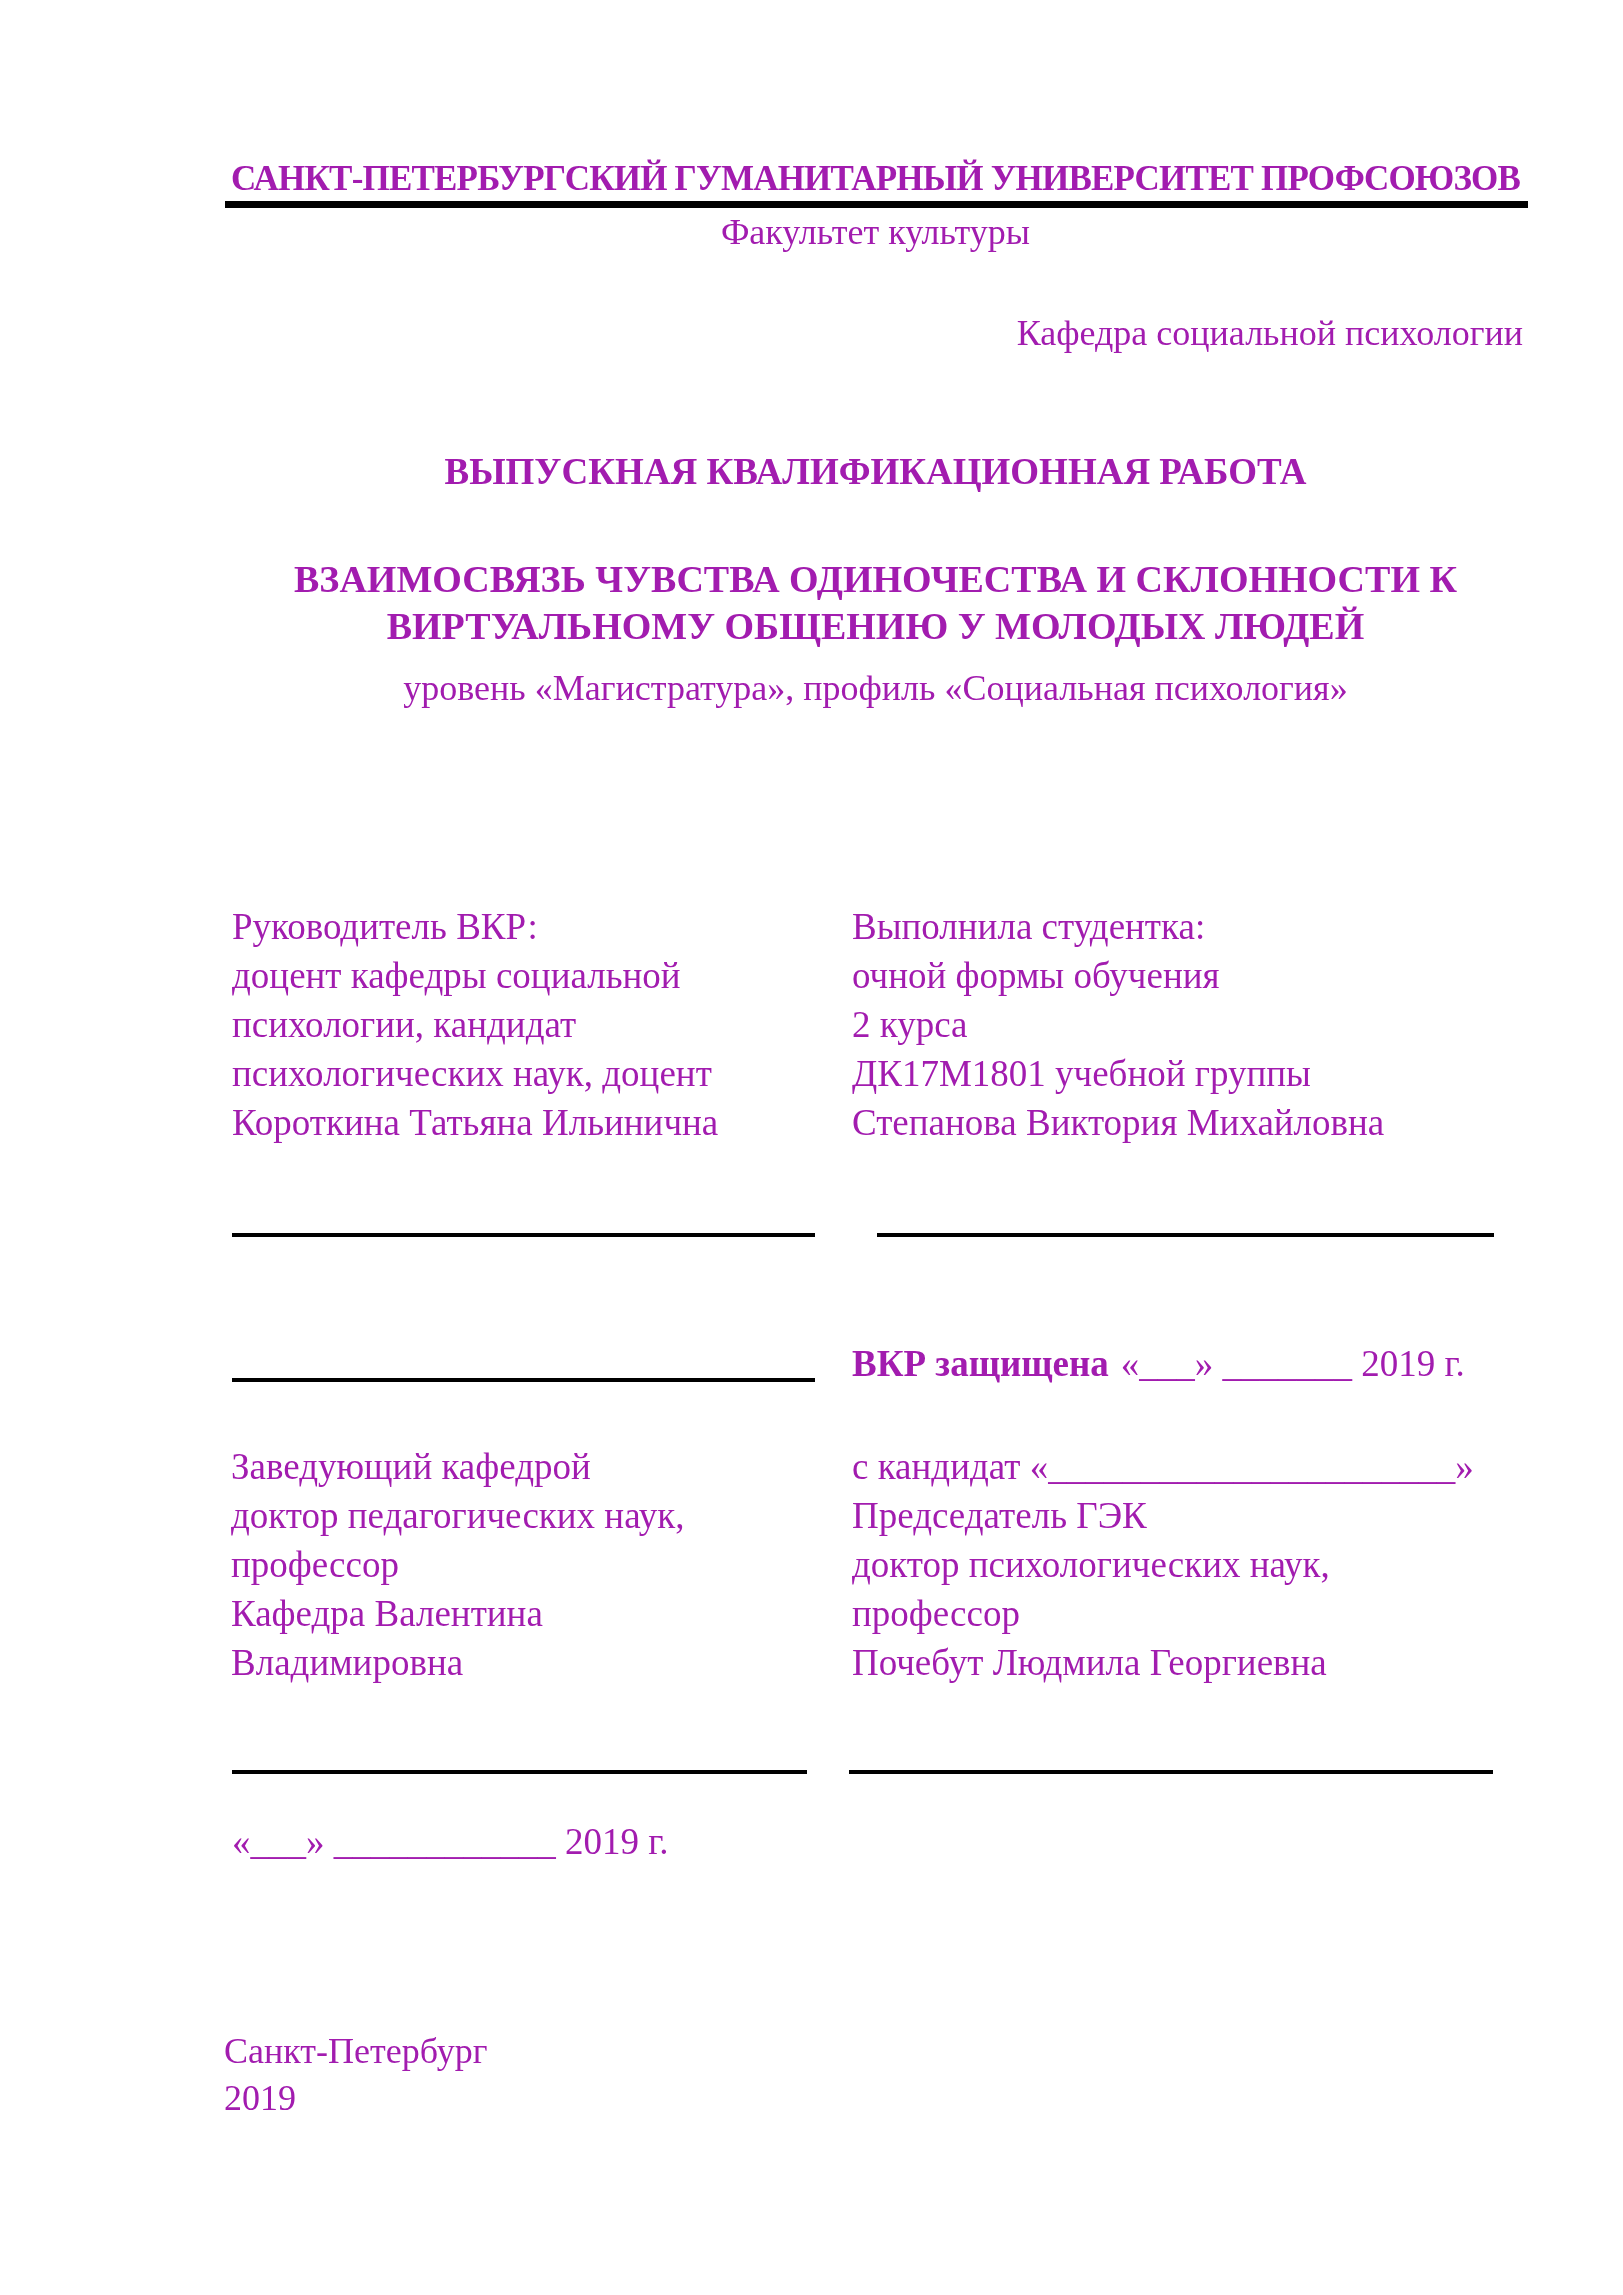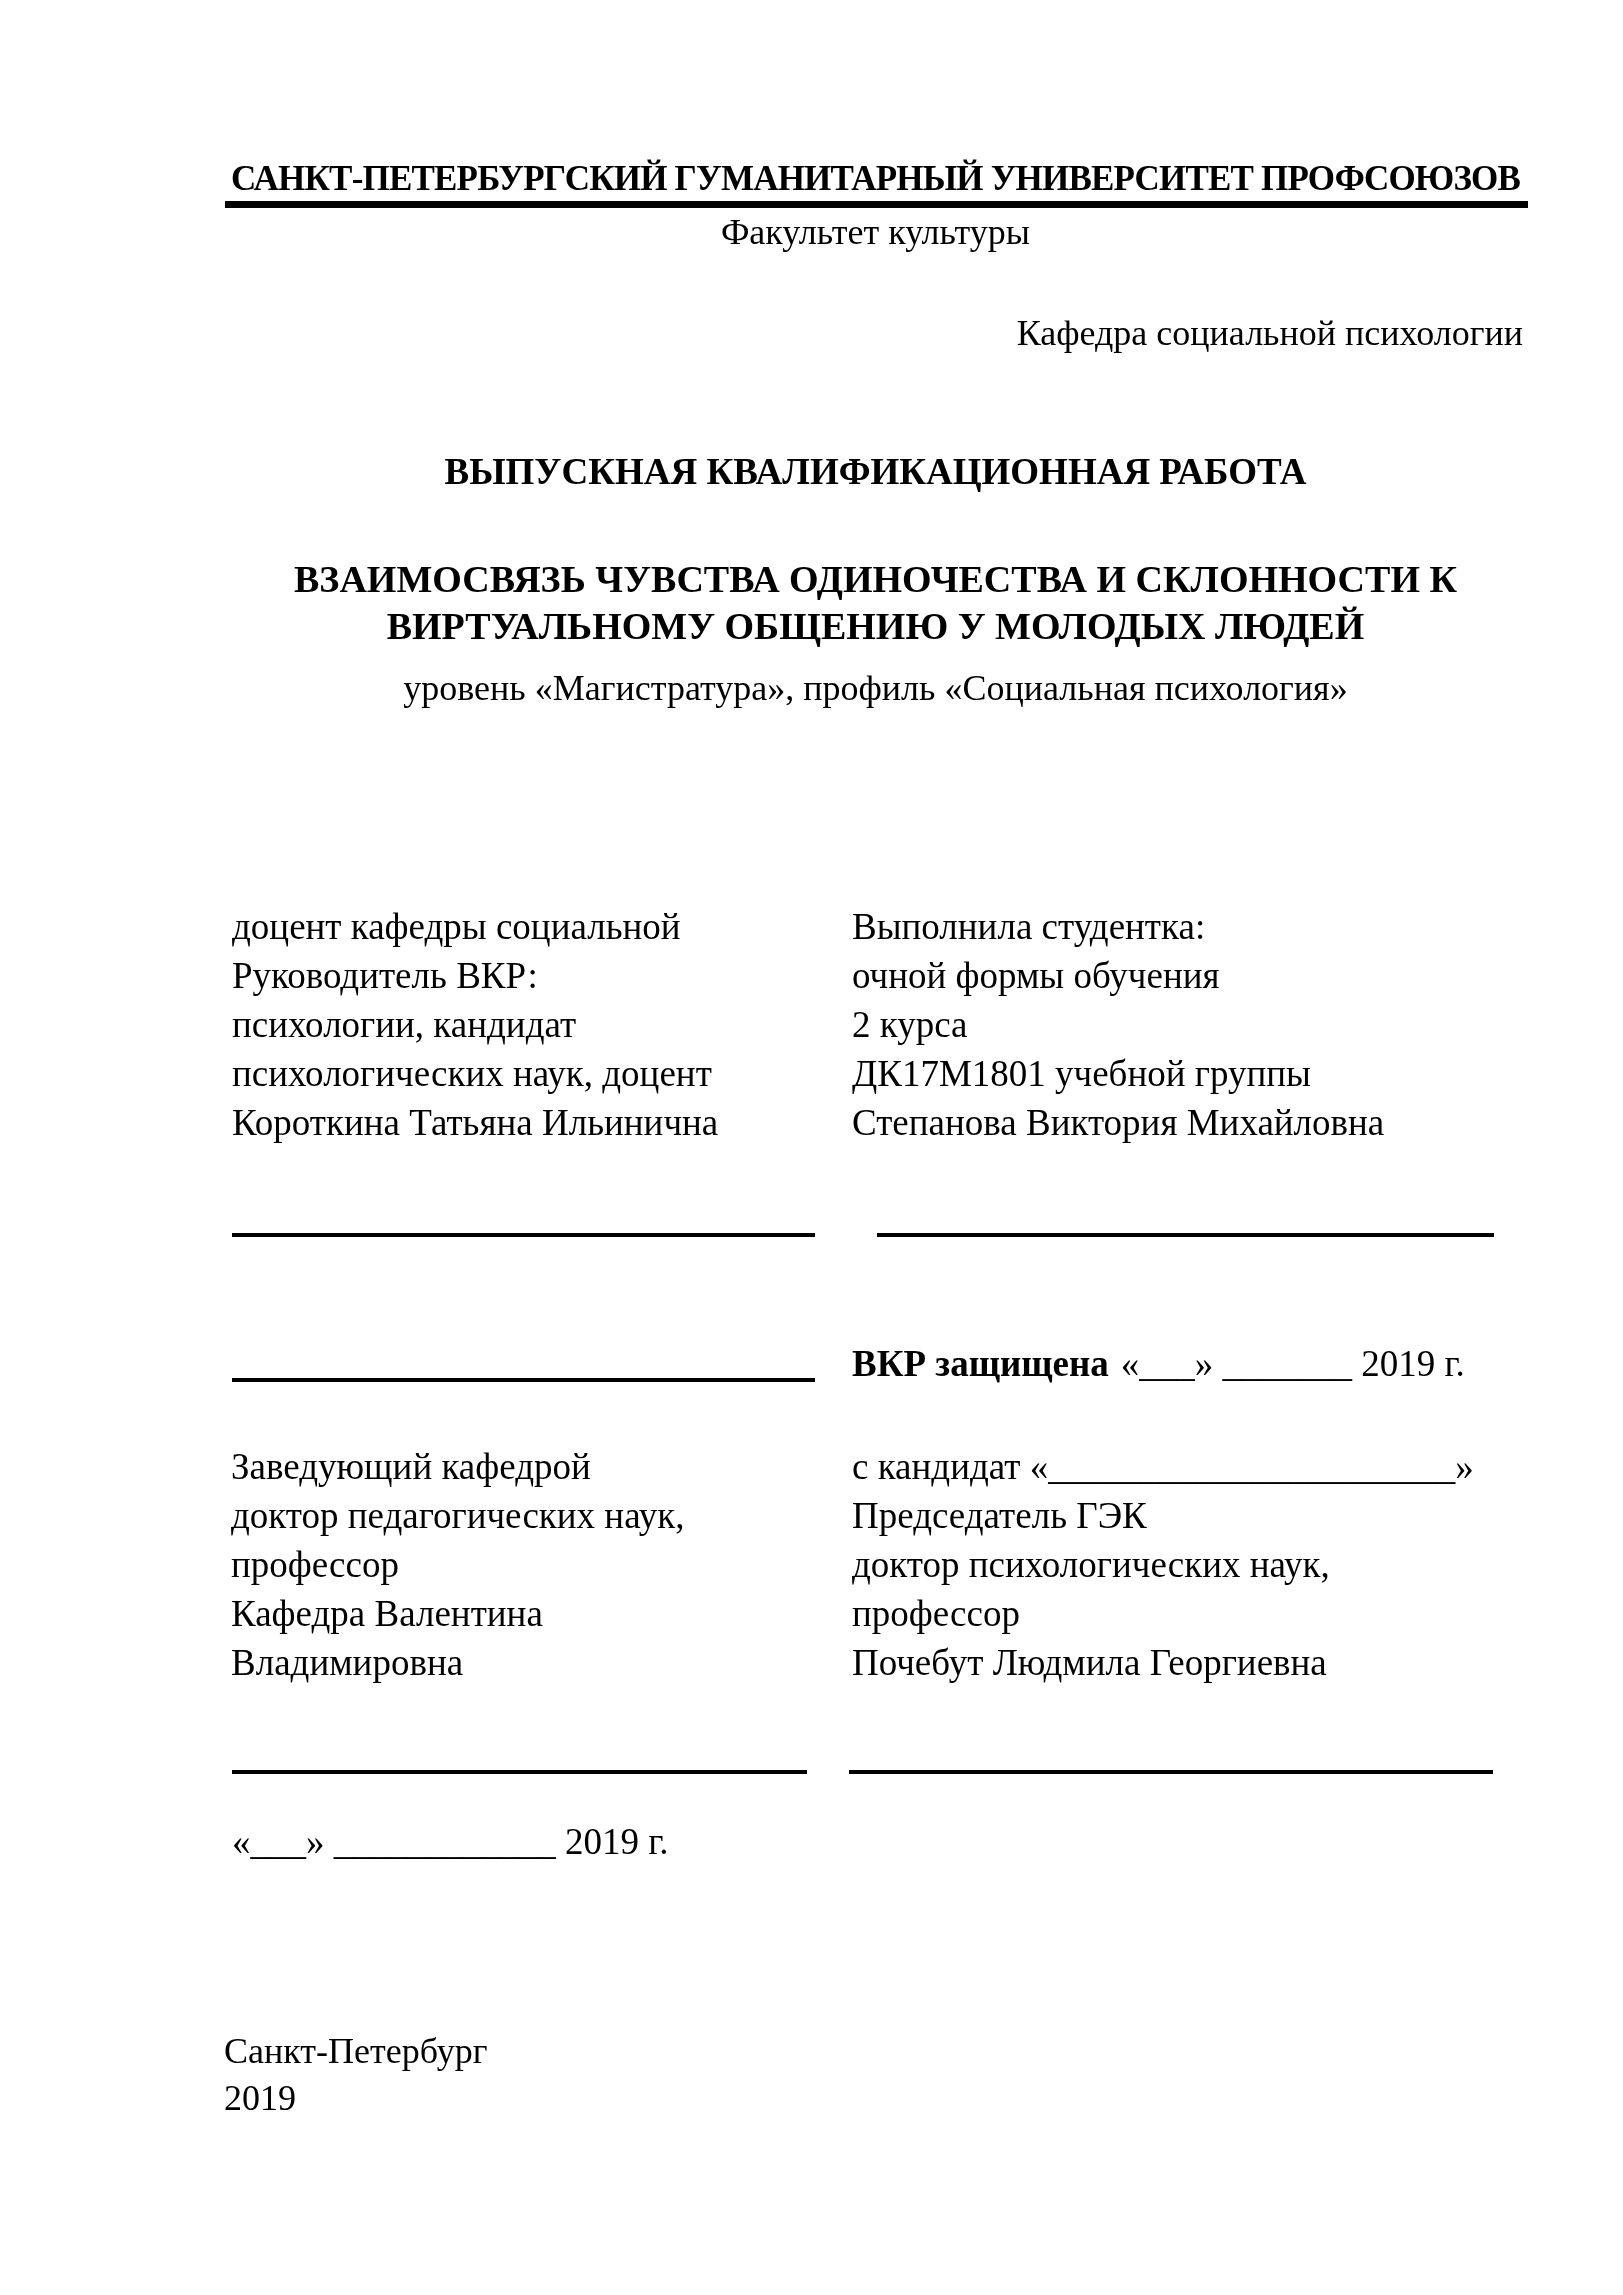--- a/index.html
+++ b/index.html
@@ -1,21 +1,21 @@
 <!DOCTYPE html>
 <html style="font-size:12.6px"><head>
 <meta charset="utf-8">
 <style>
   html, body { margin: 0; padding: 0; background: #ffffff; }
   .page {
     position: relative;
     width: 1623px;
     height: 2295px;
     background: #ffffff;
-    color: #000000;
+    color: #a21caf;
     font-family: "Liberation Serif", "DejaVu Serif", serif;
     overflow: hidden;
   }
   .abs { position: absolute; white-space: nowrap; }
   .bold { font-weight: bold; }
 
   .univ {
     left: 224px; top: 159px; width: 1303px;
     font-size: 35px; line-height: 39px; font-weight: bold;
     letter-spacing: -0.8px; text-align: center;
@@ -87,22 +87,22 @@
   <div class="abs thesis">
     <div>ВЗАИМОСВЯЗЬ ЧУВСТВА ОДИНОЧЕСТВА И СКЛОННОСТИ К</div>
     <div>ВИРТУАЛЬНОМУ ОБЩЕНИЮ У МОЛОДЫХ ЛЮДЕЙ</div>
   </div>
 
   <div class="abs program">
     <div>уровень «Магистратура», профиль «Социальная психология»</div>
   </div>
 
   <div class="abs colblock sup-col">
+    <div>Руководитель ВКР:</div>
     <div>доцент кафедры социальной</div>
-    <div>Руководитель ВКР:</div>
     <div>психологии, кандидат</div>
     <div>психологических наук, доцент</div>
     <div>Короткина Татьяна Ильинична</div>
   </div>
 
   <div class="abs colblock stu-col">
     <div>Выполнила студентка:</div>
     <div>очной формы обучения</div>
     <div>2 курса</div>
     <div>ДК17М1801 учебной группы</div>

